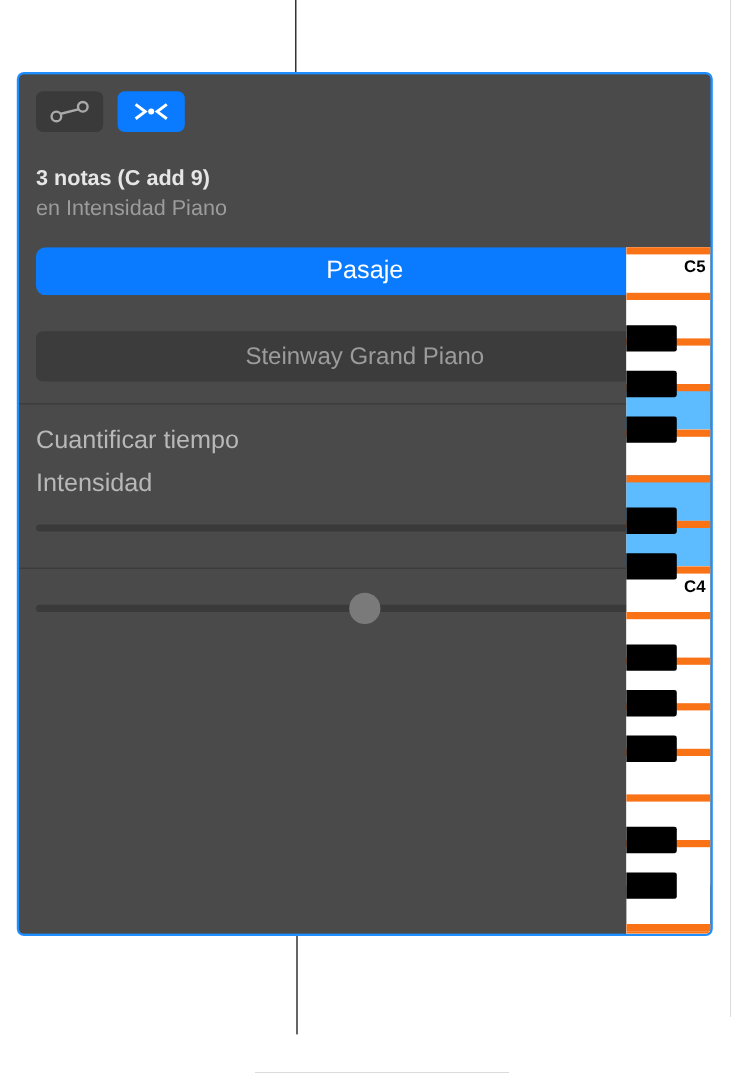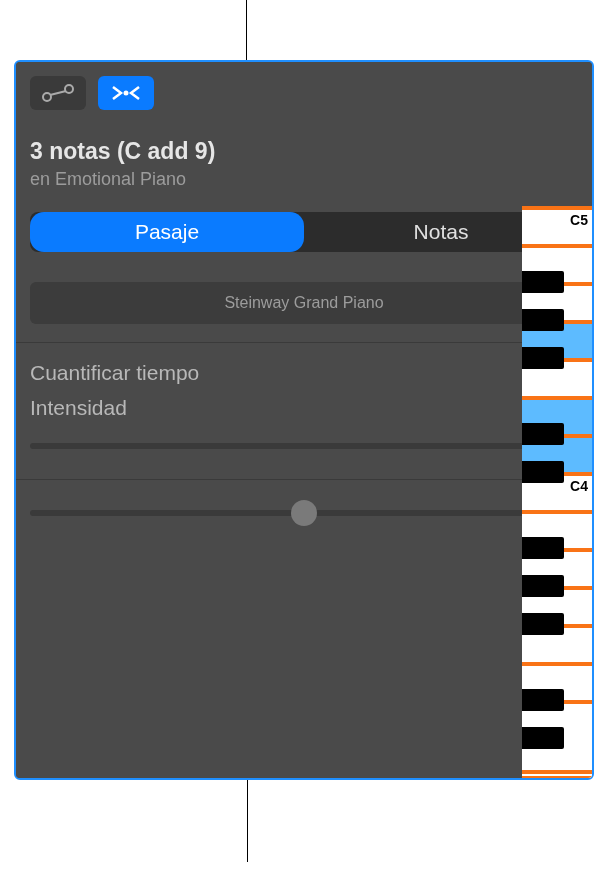--- a/index.html
+++ b/index.html
@@ -69,21 +69,21 @@
     .tool-btn svg {
       display: block;
     }
     .tool-btn-dim {
       background: #3a3a3a;
     }
     .tool-btn-active {
       background: #0a7bff;
     }
     .title {
-      font-size: 23px;
+      font-size: 18px;
       font-weight: 600;
       color: #e6e6e6;
       margin-bottom: 4px;
     }
     .subtitle {
       font-size: 18px;
       color: #9c9c9c;
       margin-bottom: 22px;
     }
     .segment-control {
@@ -100,31 +100,31 @@
       display: flex;
       align-items: center;
       justify-content: center;
       font-size: 21px;
       color: #e0e0e0;
       cursor: pointer;
     }
     .segment-active {
       background: #0a7bff;
       color: #fff;
-      border-radius: 14px;
+      border-radius: 0;
     }
     .instrument-box {
       width: 100%;
       height: 42px;
       background: #3c3c3c;
       border-radius: 6px;
       display: flex;
       align-items: center;
       justify-content: center;
-      font-size: 16px;
+      font-size: 20px;
       color: #9c9c9c;
       margin-bottom: 8px;
     }
     .divider {
       height: 1px;
       background: #3a3a3a;
       margin: 18px -14px 18px -14px;
     }
     .label {
       font-size: 21px;
@@ -196,21 +196,21 @@
       bottom: 0;
       width: 70px;
       background: #fff;
     }
     .white-key {
       position: absolute;
       left: 0;
       right: 0;
       height: 38px;
       background: #fff;
-      border-top: 4px solid #f97316;
+      border-top: 6px solid #f97316;
     }
     .white-key.highlight {
       background: #5dbbff;
     }
     .black-key {
       position: absolute;
       left: 0;
       width: 42px;
       height: 22px;
       background: #000;
@@ -254,25 +254,24 @@
         <div class="tool-btn tool-btn-active">
           <svg width="34" height="20" viewBox="0 0 34 20" fill="none">
             <path d="M4 4 L12 10 L4 16" stroke="#fff" stroke-width="2.5" fill="none"></path>
             <path d="M30 4 L22 10 L30 16" stroke="#fff" stroke-width="2.5" fill="none"></path>
             <circle cx="17" cy="10" r="2.5" fill="#fff"></circle>
           </svg>
         </div>
       </div>
 
       <div class="title">3 notas (C add 9)</div>
-      <div class="subtitle">en Emotional Piano</div>
+      <div class="subtitle">en Intensidad Piano</div>
 
       <div class="segment-control">
         <div class="segment segment-active">Pasaje</div>
-        <div class="segment">Notas</div>
       </div>
 
       <div class="instrument-box">Steinway Grand Piano</div>
 
       <div class="divider"></div>
 
       <div class="label">Cuantificar tiempo</div>
 
       <div class="param-row">
         <span>Intensidad</span>

